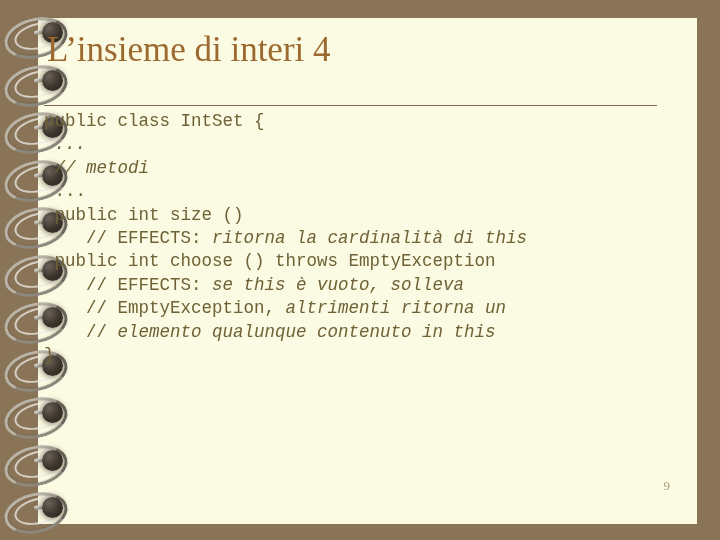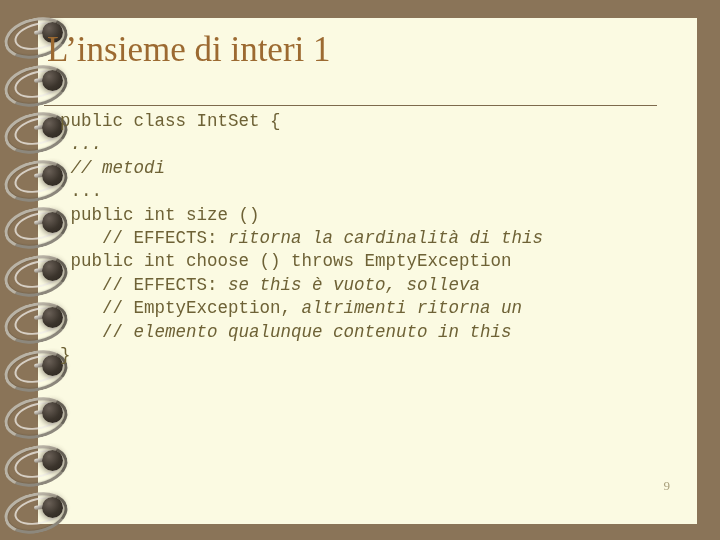--- a/index.html
+++ b/index.html
@@ -119,21 +119,21 @@
     position: absolute;
     left: 44px;
     top: 110px;
     width: 615px;
     font-family: "Liberation Mono", "DejaVu Sans Mono", monospace;
     font-size: 17.5px;
     line-height: 23.4px;
     color: #6e6236;
     white-space: pre;
   }
-  #code .ln { display: block; white-space: pre; margin-left: 16px; }
+  #code .ln { display: block; white-space: pre; }
   #code .it { font-style: italic; }
 
   
   #pagenum {
     position: absolute;
     left: 630px;
     top: 478px;
     width: 40px;
     text-align: right;
     font-family: "Liberation Serif", "DejaVu Serif", serif;
@@ -210,21 +210,21 @@
         <div class="knob"></div>
       </div>
       <div class="coil" style="top: 489px;">
         <div class="wire"></div>
         <div class="wire2"></div>
         <div class="stem"></div>
         <div class="knob"></div>
       </div>
     </div>
 
-  <div id="title">L’insieme di interi 1</div>
+  <div id="title">L’insieme di interi 4</div>
 
   <div id="rule"></div>
 
   <div id="code"><span class="ln"><span>public class IntSet {</span></span><span class="ln"> <span class="it">...</span></span><span class="ln"> <span class="it">// metodi</span></span><span class="ln"> <span>...</span></span><span class="ln"> <span>public int size ()</span></span><span class="ln">    <span>// EFFECTS: </span><span class="it">ritorna la cardinalità di this</span></span><span class="ln"> <span>public int choose () throws EmptyException</span></span><span class="ln">    <span>// EFFECTS: </span><span class="it">se </span><span class="it">this</span><span class="it"> è vuoto, solleva</span></span><span class="ln">    <span>// EmptyException, </span><span class="it">altrimenti ritorna un</span></span><span class="ln">    <span>// </span><span class="it">elemento qualunque contenuto in this</span></span><span class="ln"><span>}</span></span></div>
 
   <div id="pagenum">9</div>
 
 </div>
 
 </body></html>

